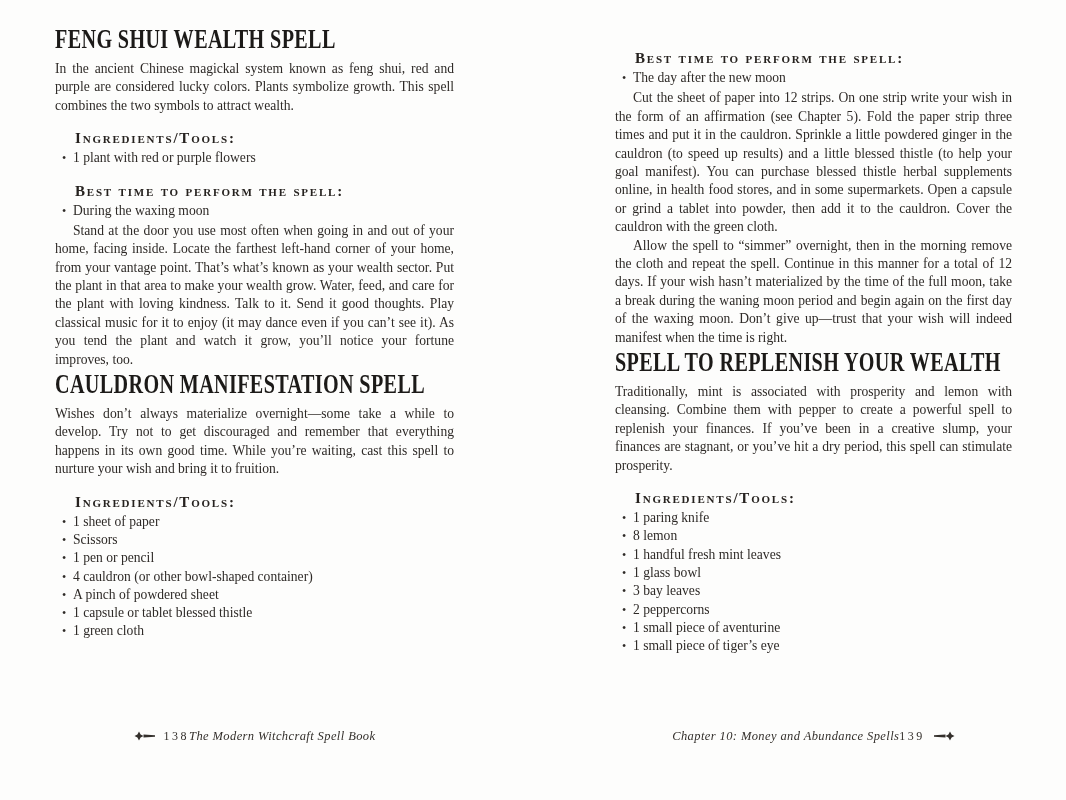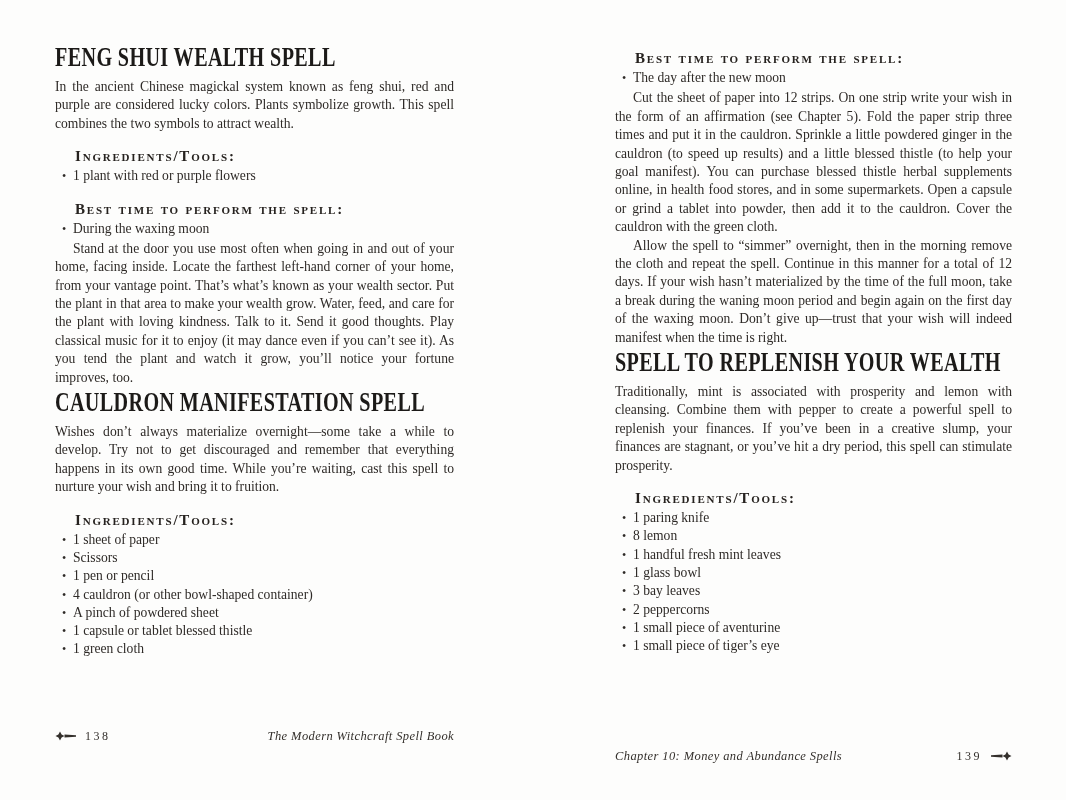--- a/index.html
+++ b/index.html
@@ -8,21 +8,21 @@
     background:#fdfdfc;
     font-family:"Liberation Serif", serif;
     color:#2e2a27;
     position:relative;
     overflow:hidden;
   }
   .spread{position:absolute;inset:0;}
   .col{position:absolute;top:0;height:718px;}
   .col-left{left:55px;width:399px;}
   .col-right{left:615px;width:397px;}
-  .col-inner-left{padding-top:42px;}
+  .col-inner-left{padding-top:24px;}
   .col-inner-right{padding-top:50px;}
   h1.spell-title{
     font-size:28px;
     font-weight:700;
     color:#1c1a18;
     margin:0 0 6px 0;
     line-height:30px;
     letter-spacing:.5px;
     transform:scaleX(.72);
     transform-origin:left center;
@@ -61,25 +61,25 @@
     font-size:12px;
   }
   .gap-para{margin-top:17px;}
   .gap-title{margin-top:21px;}
   .footer{
     position:absolute;
     top:726px;
     height:20px;
     display:flex;
     align-items:center;
-    justify-content:space-between;
+    justify-content:center;
     font-size:12.5px;
   }
   .footer-left-pg{left:55px;width:399px;}
-  .footer-right-pg{left:615px;width:397px;margin-top:20px;}
+  .footer-right-pg{left:615px;width:397px;}
   .pagenum{
     letter-spacing:2.5px;
     font-size:12px;
     color:#332f2b;
   }
   .runhead{
     font-style:italic;
     letter-spacing:.4px;
     color:#332f2b;
   }

